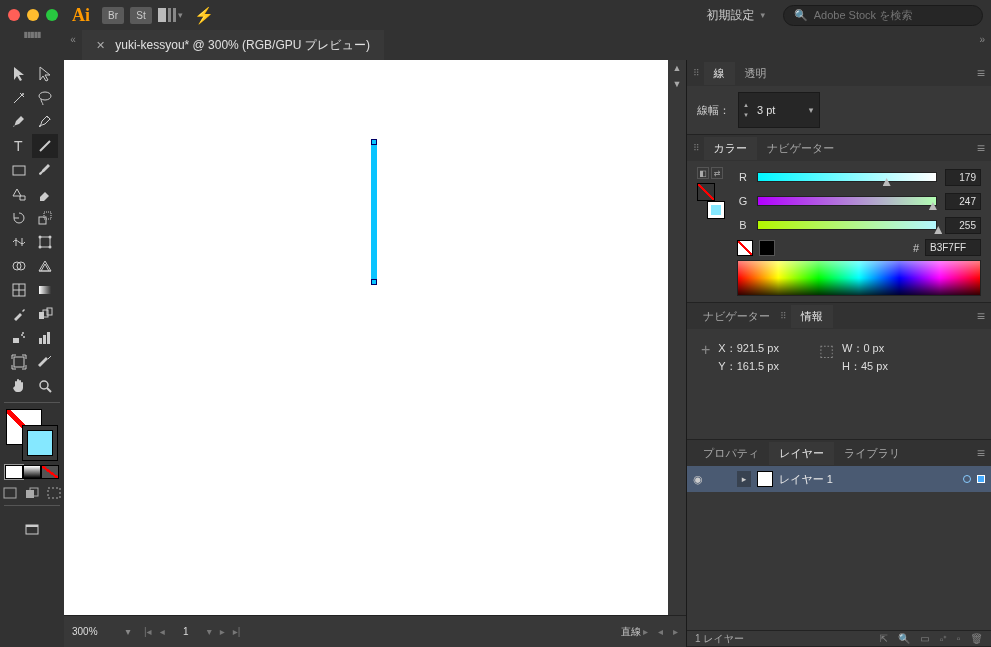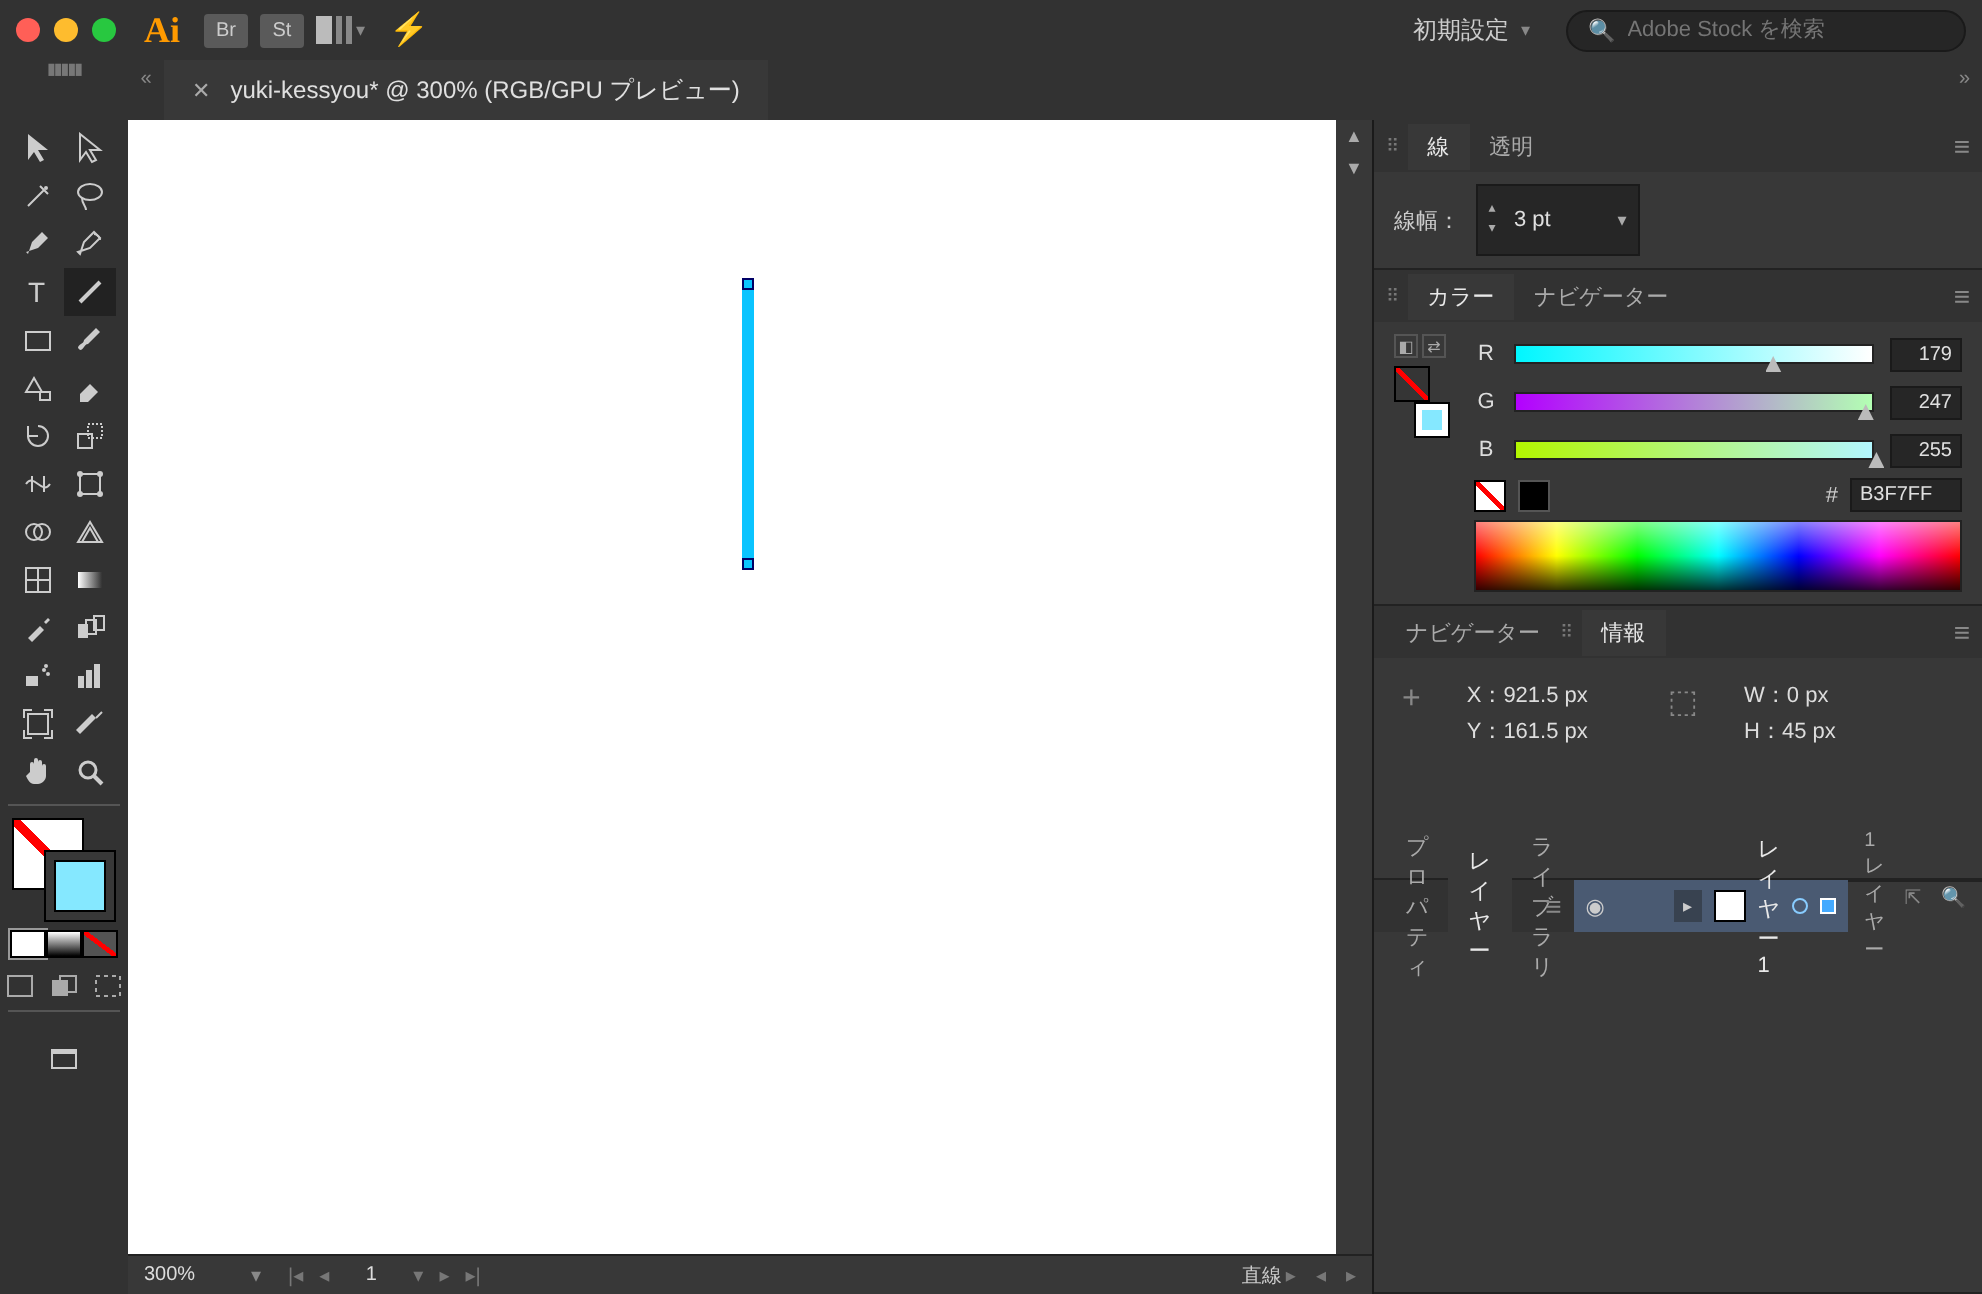--- a/index.html
+++ b/index.html
@@ -56,21 +56,21 @@
 .artboard { position: absolute; left: 0; top: 0; right: 18px; bottom: 0; background: #fff; }
 .shape { position: absolute; left: 306px; top: 82px; width: 8px; height: 140px; }
 .shape-line { width: 2px; height: 100%; background: #b3f7ff; border: 3px solid #0ac4ff; margin: 0 auto; }
 .handle { position: absolute; width: 6px; height: 6px; background: #0ac4ff; border: 1px solid #006; left: 1px; }
 .h-top { top: -3px; } .h-bot { bottom: -3px; }
 .vscroll { position: absolute; right: 0; top: 0; width: 18px; bottom: 0; background: #383838; }
 .vscroll .arr{height:16px;display:flex;align-items:center;justify-content:center;color:#aaa;font-size:9px;}
 .vscroll .thumb-track{flex:1;}
 
 
-.status { height: 20px; background: #383838; display: flex; align-items: center; font-size: 10px; border-top:1px solid #222;}
+.status { height: 32px; background: #383838; display: flex; align-items: center; font-size: 10px; border-top:1px solid #222;}
 .st-zoom{width:56px;padding-left:8px;color:#ddd;}
 .st-dd{width:16px;color:#888;text-align:center;}
 .st-nav{display:flex;align-items:center;gap:4px;margin-left:6px;}
 .st-navb{color:#777;padding:0 2px;}
 .st-page{width:30px;text-align:center;color:#ddd;}
 .st-center{flex:1;text-align:right;color:#ccc;}
 .st-right{display:flex;align-items:center;gap:6px;padding-right:6px;}
 
 
 .right { width: 305px; background: #383838; display: flex; flex-direction: column; border-left: 1px solid #1a1a1a;}
@@ -113,21 +113,21 @@
 .hex-row .none-sw{width:16px;height:16px;background:linear-gradient(to top right,#fff 44%,#f00 44%,#f00 56%,#fff 56%);border:1px solid #000;}
 .hex-row .blk-sw{width:16px;height:16px;background:#000;border:1px solid #555;}
 .hex-row .spacer{flex:1;}
 .hex-row .hash{color:#ccc;}
 .hex-row input { width: 56px; background: #262626; border: 1px solid #1a1a1a; color: #e0e0e0; padding: 2px 4px; font-size: 10px;}
 .spectrum { height: 36px; background: linear-gradient(to bottom, rgba(255,255,255,.5), transparent 50%, rgba(0,0,0,.8)), linear-gradient(to right, #f00, #ff0, #0f0, #0ff, #00f, #f0f, #f00); border:1px solid #222;}
 
 .info-body { padding: 10px 14px; display: flex; gap: 40px; }
 .info-col { display: flex; align-items: flex-start; gap: 8px;}
 .info-col .ic-s{color:#888;font-size:16px;margin-top:2px;}
-.info-vals div { font-size: 11px; color: #ddd; line-height: 18px; margin-left: 15px;}
+.info-vals div { font-size: 11px; color: #ddd; line-height: 18px;}
 
 .layer-row { height: 26px; background: #4a5a72; display: flex; align-items: center; gap: 6px; padding: 0 6px; font-size: 11px; color: #e8e8e8;}
 .layer-row .eye{width:16px;color:#ccc;}
 .layer-row .lock{width:16px;}
 .layer-row .exp{width:14px;color:#ccc;background:#384250;height:16px;display:flex;align-items:center;justify-content:center;font-size:9px;}
 .layer-row .thumb{width:16px;height:16px;background:#fff;border:1px solid #000;}
 .layer-row .lname{flex:1;}
 .layer-row .dot{width:8px;height:8px;border-radius:50%;border:1px solid #8cf;}
 .layer-row .sq{width:8px;height:8px;background:#4af;border:1px solid #fff;}
 
@@ -530,21 +530,21 @@
           <span class="ic-s">⬚</span>
           <div class="info-vals">
             <div><span>W：</span><span>0 px</span></div>
             <div><span>H：</span><span>45 px</span></div>
           </div>
         </div>
       </div>
       <div class="nav-body"></div>
     </div>
 
-    <div class="panel" style="flex:1;display:flex;flex-direction:row;">
+    <div class="panel" style="flex:1;display:flex;flex-direction:column;">
       <div class="panel-tabs">
         <div class="ptab">プロパティ</div>
         <div class="ptab active">レイヤー</div>
         <div class="ptab">ライブラリ</div>
         <span class="p-menu">≡</span>
       </div>
       <div class="layers-body">
         <div class="layer-row">
           <span class="eye">◉</span>
           <span class="lock"></span>

